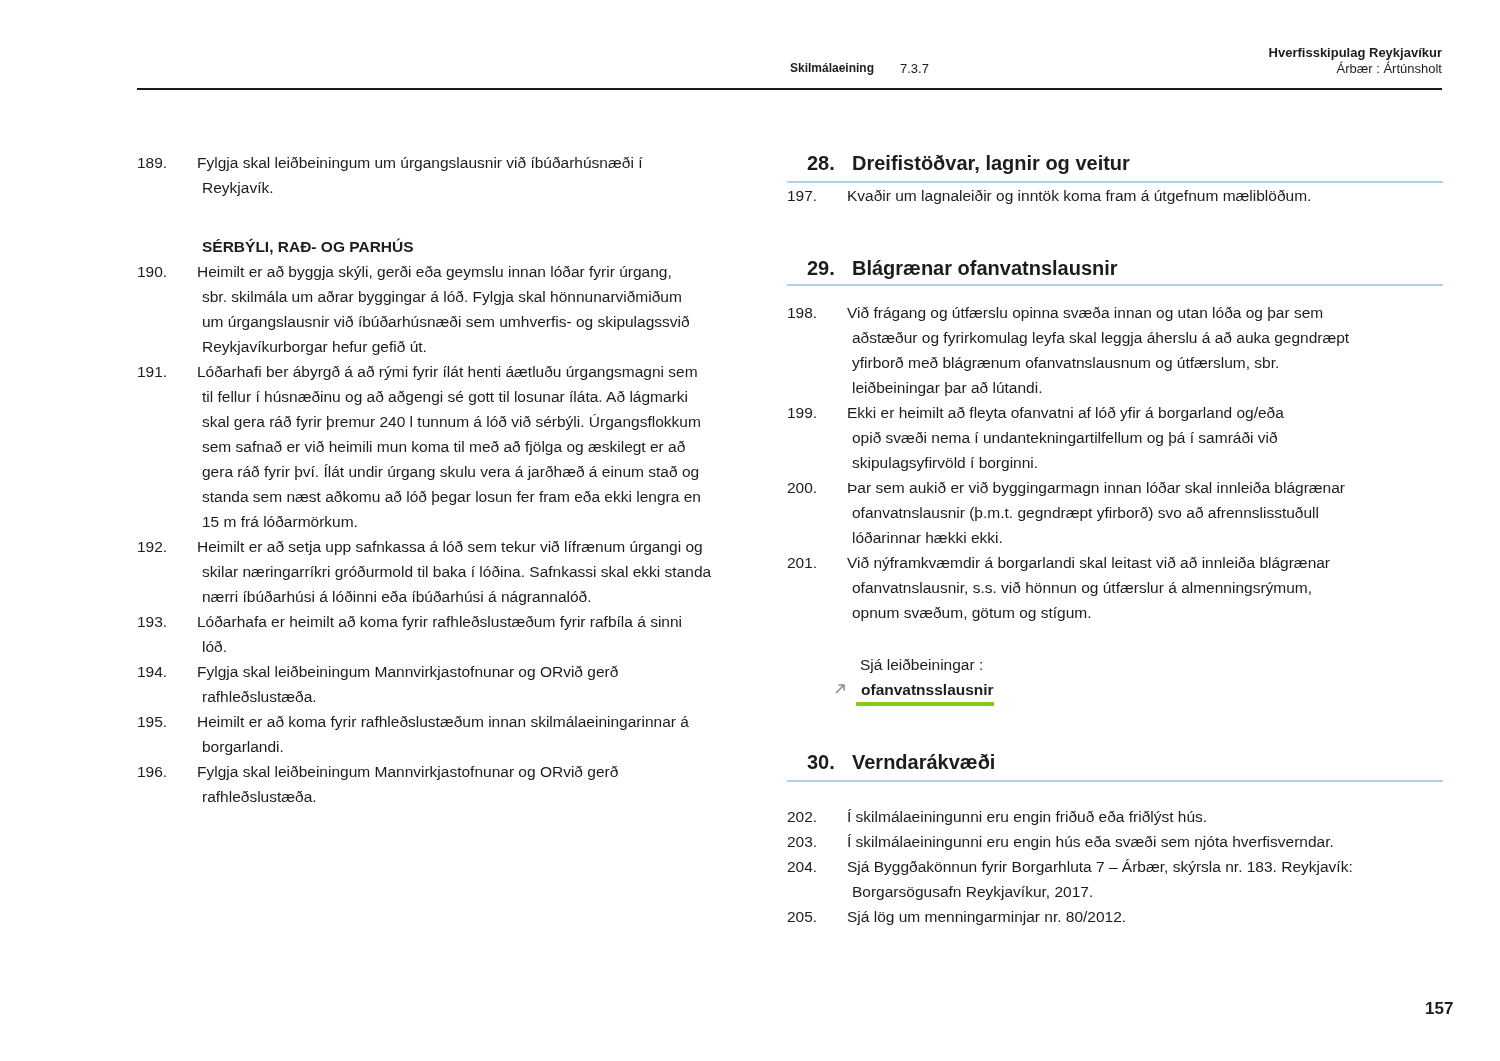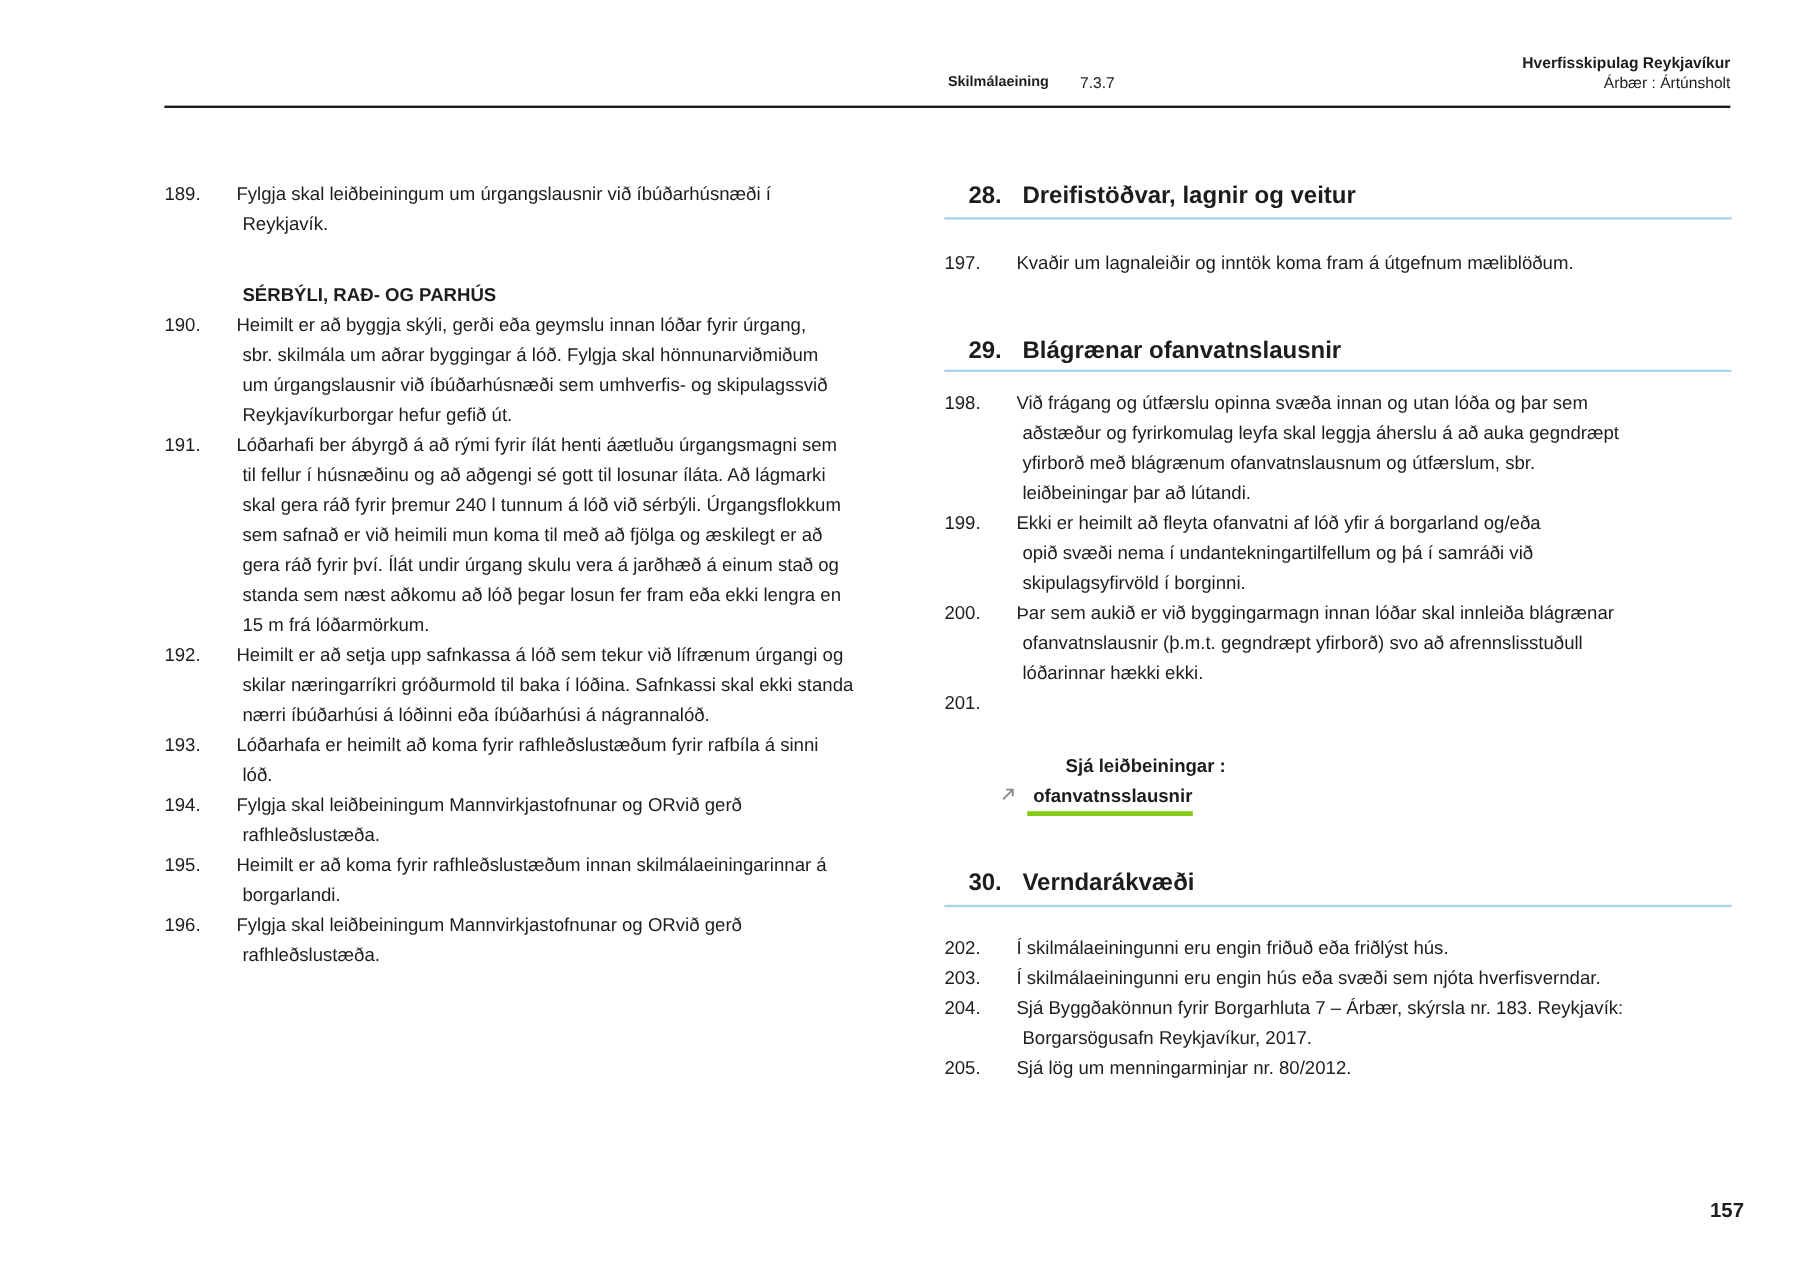--- a/index.html
+++ b/index.html
@@ -21,25 +21,25 @@
   .item{display:flex;}
   .item .num{flex:0 0 60px;}
   .item .txt{white-space:pre;padding-left:5px;text-indent:-5px;}
 
   .subheading{font-weight:bold;margin-left:60px;padding-left:5px;margin-top:34px;}
 
   .section{display:flex;font-size:20px;font-weight:bold;line-height:26px;
            padding-bottom:5px;border-bottom:2px solid #aad4e4;}
   .section .snum{flex:0 0 45px;padding-left:20px;}
   .sec-27{margin-top:42px;margin-bottom:19px;}
-  .sec-28{margin-bottom:24px;}
+  .sec-28{}
   .sec-29{margin-top:47px;margin-bottom:14px;padding-bottom:3px;}
   .sec-30{margin-top:43px;margin-bottom:22px;}
 
-  .guide-label{font-weight:bold;margin-left:96px;padding-left:5px;margin-top:27px;}
+  .guide-label{font-weight:normal;margin-left:68px;padding-left:5px;margin-top:27px;}
   .guide-row{display:flex;}
   .guide-row .gut{flex:0 0 60px;text-align:right;padding-right:9px;}
   .guide-row .gut svg{vertical-align:-1px;}
   .link{font-weight:bold;padding-left:5px;border-bottom:4px solid #84cc16;cursor:pointer;}
 
   .pagenum{position:absolute;top:999px;left:1425px;font-size:17px;font-weight:bold;}
 </style>
 </head>
 <body>
 
@@ -132,20 +132,23 @@
 skipulagsyfirvöld í borginni.</span>
     </div>
     <div class="item">
       <span class="num">200.</span>
       <span class="txt">Þar sem aukið er við byggingarmagn innan lóðar skal innleiða blágrænar
 ofanvatnslausnir (þ.m.t. gegndræpt yfirborð) svo að afrennslisstuðull
 lóðarinnar hækki ekki.</span>
     </div>
     <div class="item">
       <span class="num">201.</span>
+      <span class="txt">Við nýframkvæmdir á borgarlandi skal leitast við að innleiða blágrænar
+ofanvatnslausnir, s.s. við hönnun og útfærslur á almenningsrýmum,
+opnum svæðum, götum og stígum.</span>
     </div>
     <div class="guide-label">Sjá leiðbeiningar :</div>
     <div class="guide-row">
       <span class="gut">
         <svg width="14" height="14" viewBox="0 0 14 14" aria-hidden="true">
           <path d="M3 11 L11 3 M5.5 3 H11 V8.5" stroke="#8c8c8c" stroke-width="1.6" fill="none"></path>
         </svg>
       </span>
       <span class="link">ofanvatnsslausnir</span>
     </div>

